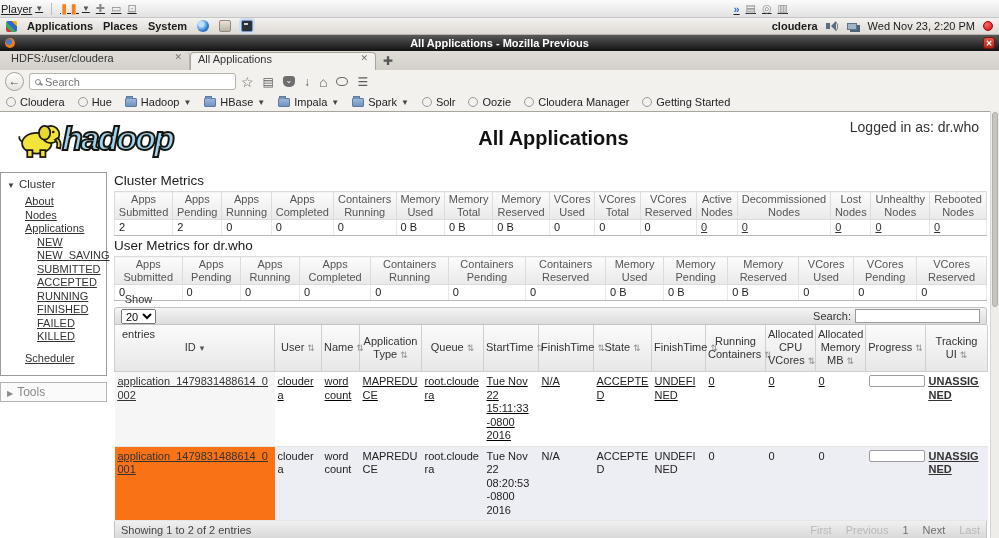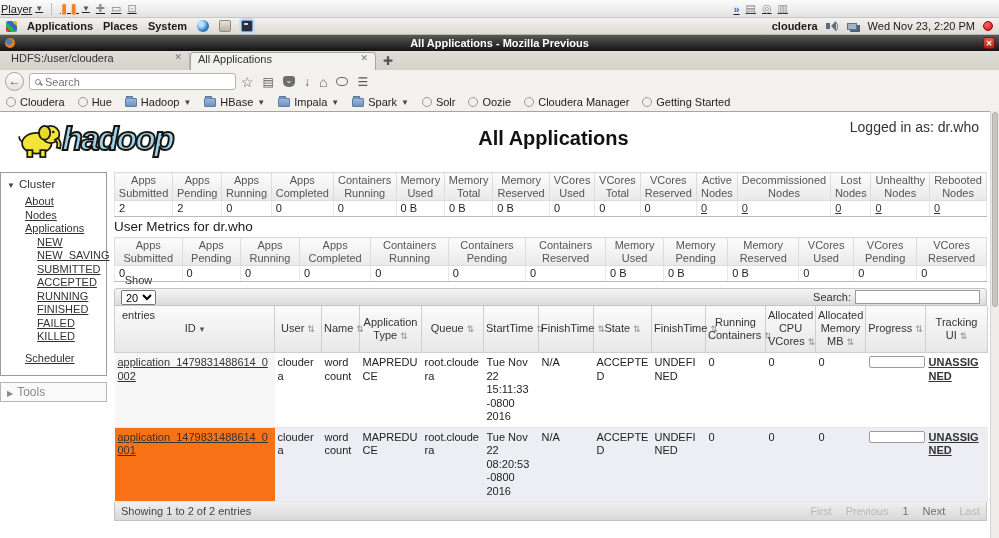--- a/index.html
+++ b/index.html
@@ -123,21 +123,21 @@
   .dt-right input { width:125px; height:14px; border:1px solid #999; font-size:11px; padding:0 2px; font-family:"Liberation Sans",sans-serif; }
 
   table.apps { width:100%; border-collapse:collapse; table-layout:fixed; }
   table.apps th { background:linear-gradient(#fbfbfb,#e7e7e7); border:1px solid #cfcfcf; border-top:none; color:#333;
                   font-size:11px; font-weight:normal; text-align:center; padding:3px 2px; line-height:13px; vertical-align:middle; }
   table.apps th .sortg { color:#8d8d8d; font-size:9px; padding-left:3px; }
   table.apps th .sortd { color:#555; font-size:9px; padding-left:4px; }
   table.apps td { font-size:11px; color:#222; padding:3px 3px; vertical-align:top; line-height:13.5px;
                   overflow-wrap:break-word; border-bottom:1px solid #e6e6e6; }
   table.apps td a { color:#333; }
-  tr.row-odd  { background:#fff; }
+  tr.row-odd  { background:#fff;text-decoration:underline; }
   tr.row-odd  td.sorted { background:#f6f6f6; }
   tr.row-even { background:#ededf4; }
   tr.row-even td.sorted { background:#f97316; }
   .pbar { width:56px; height:12px; border:1px solid #9d9d9d; border-radius:2px; background:#fff; overflow:hidden; }
   .pfill { height:100%; background:#7bb3d4; }
   .track-link { font-weight:bold; }
 
   .dt-foot { height:19px; background:linear-gradient(#f0f0f0,#d8d8d8); border:1px solid #c3c3c3; border-top:none;
              display:flex; align-items:center; justify-content:space-between; padding:0 6px; font-size:11px; color:#444; }
   .pgn { display:flex; gap:14px; }
@@ -307,20 +307,21 @@
             <a class="side-sub">FINISHED</a>
             <a class="side-sub">FAILED</a>
             <a class="side-sub">KILLED</a>
             <a class="side-link sched">Scheduler</a>
           </div>
       </div>
       <div class="toolsbox"><span class="tri">▶</span><span>Tools</span></div>
     </div>
 
     <div class="main">
+      <div class="sect-title">Cluster Metrics</div>
       <table class="metrics" id="cluster-metrics">
           <thead>
             <tr>
               <th>Apps Submitted</th>
               <th>Apps Pending</th>
               <th>Apps Running</th>
               <th>Apps Completed</th>
               <th>Containers Running</th>
               <th>Memory Used</th>
               <th>Memory Total</th>

